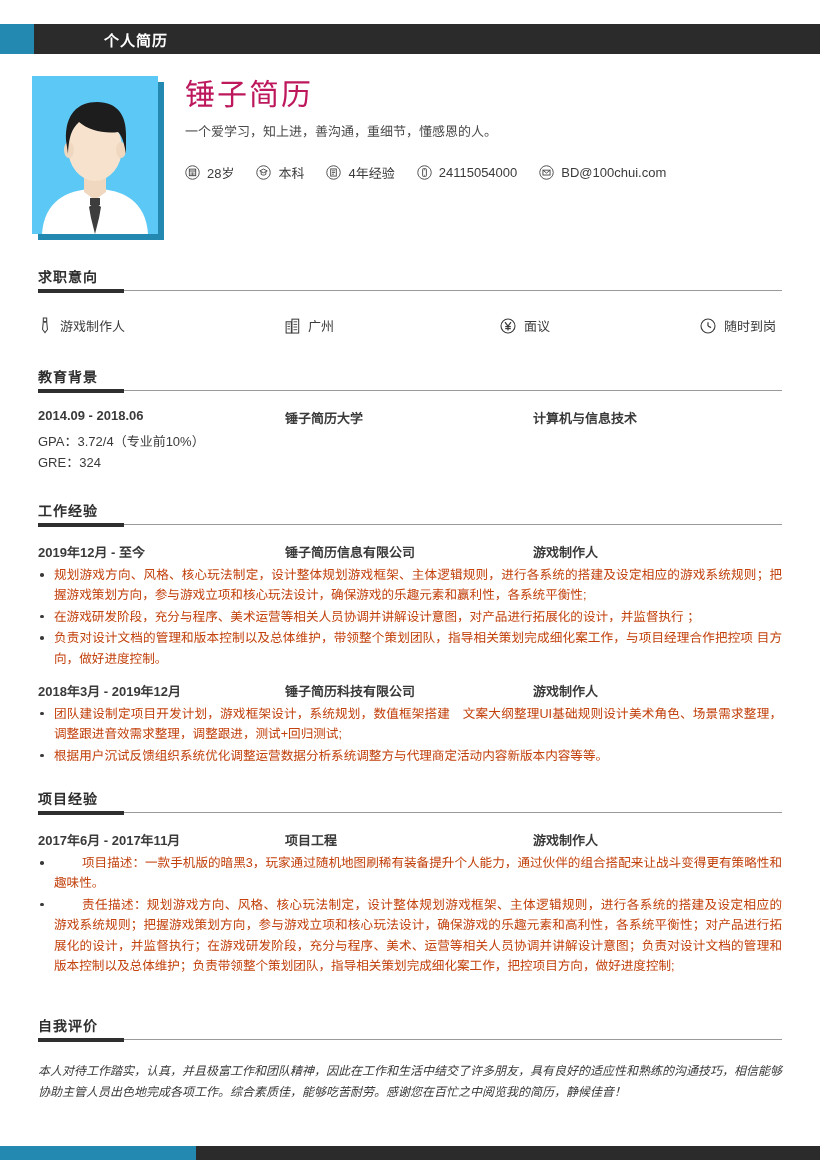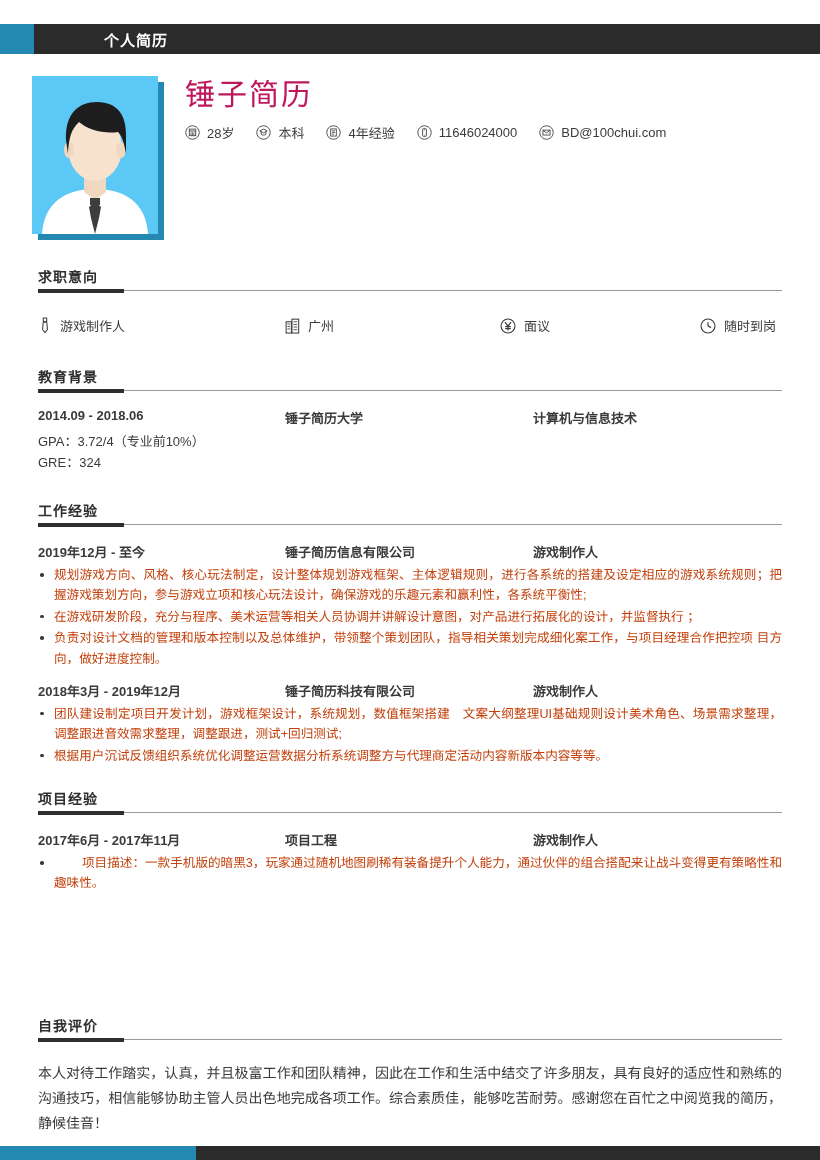--- a/index.html
+++ b/index.html
@@ -203,25 +203,26 @@
     content: "";
     position: absolute;
     left: 2px; top: 8px;
     width: 3.5px; height: 3.5px;
     background: #3a3a3a;
     border-radius: 50%;
   }
   .bullet-label { font-weight: normal; margin-left: 28px; }
 
   .para {
-    font-size: 14px;
+    font-size: 12px;
     line-height: 1.78;
     color: #3a3a3a;
     text-align: justify;
     margin-top: 14px;
+    font-style: italic;
   }
 
   
   .footer {
     position: absolute;
     left: 0; bottom: 0;
     width: 820px; height: 14px;
     display: flex;
   }
   .footer-accent { width: 196px; flex: 0 0 196px; background: #2389b0; }
@@ -258,20 +259,21 @@
         <path d="M34 64 C33 38 46 26 65 26 C86 26 94 40 94 58 L94 78 C92 66 90 60 86 56 C72 58 56 54 47 46 C41 52 37 58 36 78 Z" fill="#1d1d1d"></path>
 
         <path d="M63 126 L69 131 L67 142 L63 158 L59 142 L57 131 Z" fill="#3d3d3d"></path>
         <rect x="58" y="122" width="10" height="7" fill="#3d3d3d"></rect>
       </svg>
     </div>
   </div>
 
   <div class="profile-info">
     <h1 class="name">锤子简历</h1>
+    <div class="tagline">一个爱学习，知上进，善沟通，重细节，懂感恩的人。</div>
     <div class="contact-row">
 
       <div class="contact-item">
         <span class="ico">
           <svg width="15" height="15" viewBox="0 0 16 16">
               <circle cx="8" cy="8" r="7.2" fill="none" stroke="#4a4a4a" stroke-width="1"></circle>
               <rect x="4.6" y="4.4" width="6.8" height="7" fill="none" stroke="#4a4a4a" stroke-width="1"></rect>
               <line x1="4.6" y1="6.4" x2="11.4" y2="6.4" stroke="#4a4a4a" stroke-width="1"></line>
               <line x1="6.5" y1="7.8" x2="6.5" y2="11.4" stroke="#4a4a4a" stroke-width="0.8"></line>
               <line x1="8" y1="7.8" x2="8" y2="11.4" stroke="#4a4a4a" stroke-width="0.8"></line>
@@ -307,21 +309,21 @@
 
       <div class="contact-item">
         <span class="ico">
           <svg width="15" height="15" viewBox="0 0 16 16">
               <circle cx="8" cy="8" r="7.2" fill="none" stroke="#4a4a4a" stroke-width="1"></circle>
               <rect x="6" y="3.9" width="4" height="8.2" rx="0.7" fill="none" stroke="#4a4a4a" stroke-width="1"></rect>
               <line x1="7.2" y1="5.1" x2="8.8" y2="5.1" stroke="#4a4a4a" stroke-width="0.8"></line>
               <circle cx="8" cy="11" r="0.5" fill="#4a4a4a"></circle>
             </svg>
         </span>
-        <span>11646024000</span>
+        <span>24115054000</span>
       </div>
 
       <div class="contact-item">
         <span class="ico">
           <svg width="15" height="15" viewBox="0 0 16 16">
               <circle cx="8" cy="8" r="7.2" fill="none" stroke="#4a4a4a" stroke-width="1"></circle>
               <rect x="4.2" y="5.5" width="7.6" height="5.2" fill="none" stroke="#4a4a4a" stroke-width="1"></rect>
               <path d="M4.2 5.5 L8 8.6 L11.8 5.5" fill="none" stroke="#4a4a4a" stroke-width="1"></path>
             </svg>
         </span>
@@ -453,20 +455,21 @@
   </div>
 
   <div>
     <div class="meta-row">
       <span class="meta-col-1">2017年6月 - 2017年11月</span>
       <span class="meta-col-2">项目工程</span>
       <span class="meta-col-3">游戏制作人</span>
     </div>
     <ul class="bullets">
       <li><span class="bullet-label">项目描述：</span><span>一款手机版的暗黑3，玩家通过随机地图刷稀有装备提升个人能力，通过伙伴的组合搭配来让战斗变得更有策略性和趣味性。</span></li>
+      <li><span class="bullet-label">责任描述：</span><span>规划游戏方向、风格、核心玩法制定，设计整体规划游戏框架、主体逻辑规则，进行各系统的搭建及设定相应的　游戏系统规则；把握游戏策划方向，参与游戏立项和核心玩法设计，确保游戏的乐趣元素和高利性，各系统平衡性；对产品进行拓展化的设计，并监督执行；在游戏研发阶段，充分与程序、美术、运营等相关人员协调并讲解设计意图；负责对设计文档的管理和版本控制以及总体维护；负责带领整个策划团队，指导相关策划完成细化案工作，把控项目方向，做好进度控制;</span></li>
     </ul>
   </div>
 </div>
 
 <div class="section" style="top:1015px;">
   <div class="sec-head">
     <span class="sec-title">自我评价</span>
     <span class="sec-rule-thin"></span>
     <span class="sec-rule-thick"></span>
   </div>

